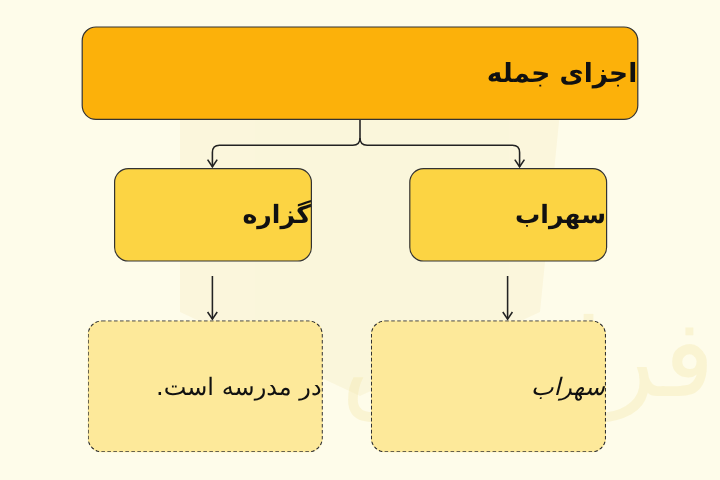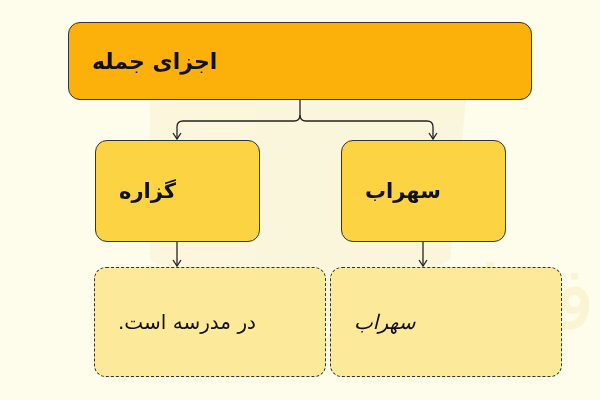--- a/index.html
+++ b/index.html
@@ -8,39 +8,39 @@
       background: #FEFCEA;
       font-family: "DejaVu Sans", sans-serif;
       position: relative;
     }
     .watermark {
       position: absolute; left: 0; top: 0; width: 600px; height: 400px;
       pointer-events: none;
     }
     .box {
       position: absolute; box-sizing: border-box;
-      display: flex; align-items: center; justify-content: flex-end;
+      display: flex; align-items: center; justify-content: flex-start;
       color: #111; font-weight: bold; direction: rtl; padding-left: 23px;
     }
     .root {
       left: 68px; top: 22px; width: 464px; height: 78px;
       background: #FCB10A; border: 1.5px solid #333; border-radius: 12px;
       font-size: 22px;
     }
     .mid {
-      top: 140px; width: 165px; height: 102px;
+      top: 140px; width: 165px; height: 78px;
       background: #FCD443; border: 1.5px solid #333; border-radius: 12px;
       font-size: 21px;
     }
     .mid.left { left: 95px; }
     .mid.right { left: 341px; }
     .leaf {
-      top: 267px; width: 232px; height: 110px;
+      top: 267px; width: 196px; height: 110px;
       background: #FDE99A; border: 1.5px dashed #333; border-radius: 12px;
-      font-size: 20px; font-weight: normal; margin-left: 21px;
+      font-size: 20px; font-weight: normal;
     }
     .leaf.left { left: 73px; }
     .leaf.right { left: 309px; font-style: italic; }
     svg.connectors { position: absolute; left: 0; top: 0; }
   </style>
 </head>
 <body>
 
 <svg class="watermark" width="600" height="400" viewBox="0 0 600 400">
   <g opacity="0.06" fill="#c9a000">

